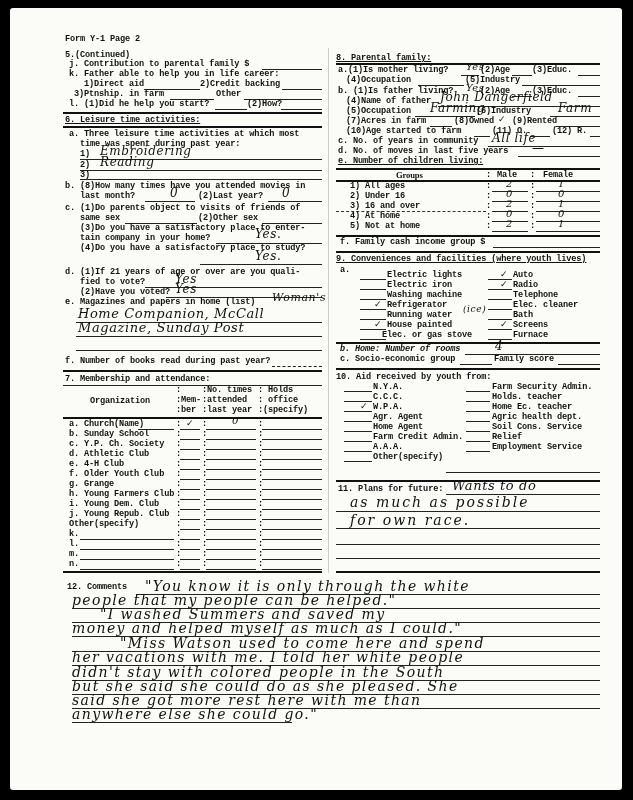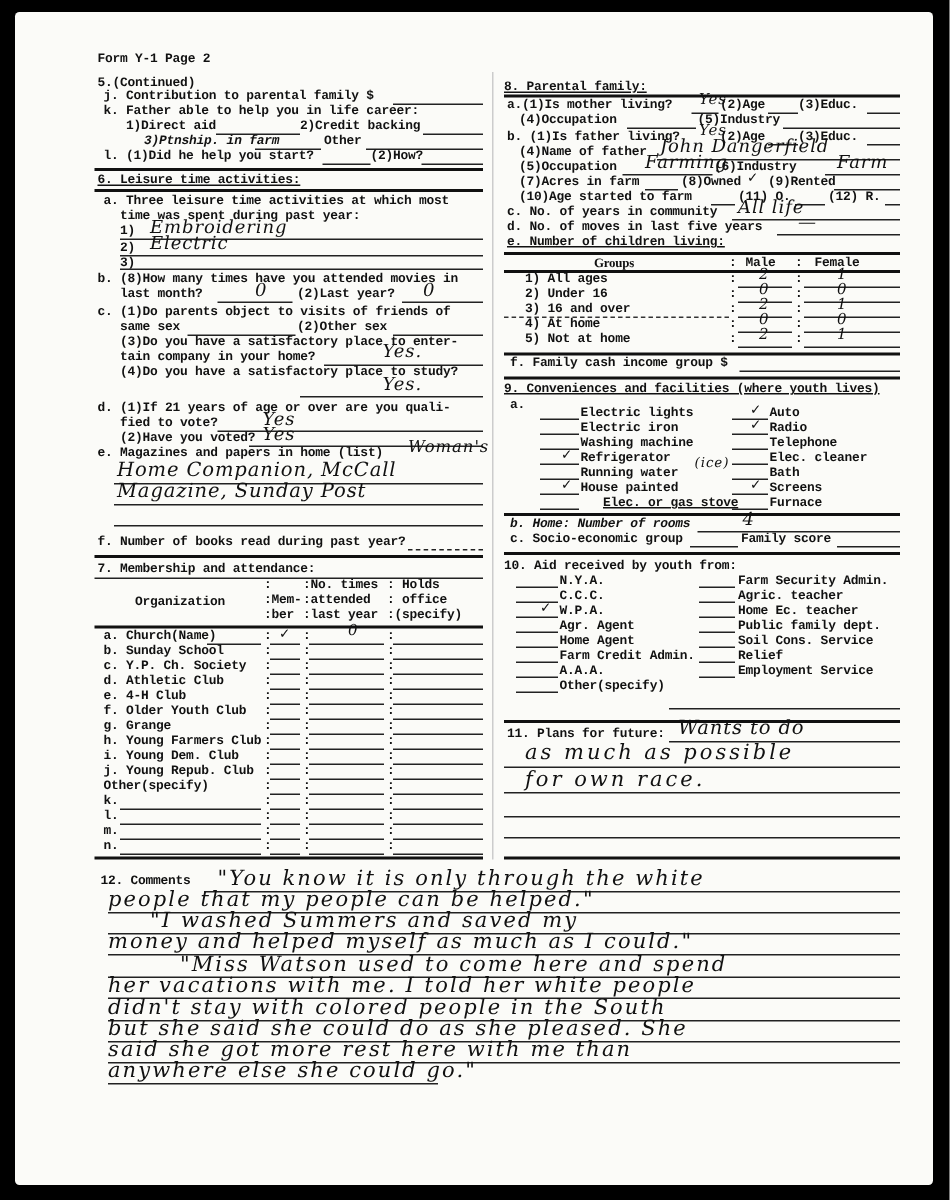--- a/index.html
+++ b/index.html
@@ -26,42 +26,42 @@
 
   <div>
     <div class="abs t" style="left:55px;top:42px;">5.(Continued)</div>
     <div class="abs t" style="left:59px;top:51px;">j. Contribution to parental family $</div>
     <div class="ln" style="left:252px;top:61px;width:60px;"></div>
     <div class="abs t" style="left:59px;top:61px;">k. Father able to help you in life career:</div>
     <div class="abs t" style="left:74px;top:71px;">1)Direct aid</div>
     <div class="ln" style="left:134px;top:81px;width:56px;"></div>
     <div class="abs t" style="left:190px;top:71px;">2)Credit backing</div>
     <div class="ln" style="left:272px;top:81px;width:40px;"></div>
-    <div class="abs t" style="left:86px;top:81px;font-style:italic;">3)Ptnship. in farm</div>
+    <div class="abs t" style="left:64px;top:81px;">3)Ptnship. in farm</div>
     <div class="ln" style="left:160px;top:91px;width:44px;"></div>
     <div class="abs t" style="left:206px;top:81px;">Other</div>
     <div class="ln" style="left:234px;top:91px;width:78px;"></div>
     <div class="abs t" style="left:59px;top:91px;">l. (1)Did he help you start?</div>
     <div class="ln" style="left:205px;top:101px;width:32px;"></div>
     <div class="abs t" style="left:237px;top:91px;">(2)How?</div>
     <div class="ln" style="left:271px;top:101px;width:41px;"></div>
     <div class="lnb" style="left:53px;top:104px;width:259px;"></div>
   </div>
 
   <div>
     <div class="abs t" style="left:55px;top:107px;text-decoration:underline;">6. Leisure time activities:</div>
     <div class="lnb" style="left:53px;top:118px;width:259px;"></div>
     <div class="abs t" style="left:59px;top:121px;text-align:right;">a. Three leisure time activities at which most</div>
     <div class="abs t" style="left:70px;top:131px;">time was spent during past year:</div>
 
     <div class="abs t" style="left:70px;top:141px;">1)</div>
     <div class="abs hw" style="left:90px;top:136px;">Embroidering</div>
     <div class="ln" style="left:70px;top:151px;width:242px;"></div>
     <div class="abs t" style="left:70px;top:152px;">2)</div>
-    <div class="abs hw" style="left:90px;top:147px;">Electric</div>
+    <div class="abs hw" style="left:90px;top:147px;">Reading</div>
     <div class="ln" style="left:70px;top:162px;width:242px;"></div>
     <div class="abs t" style="left:70px;top:162px;">3)</div>
     <div class="ln" style="left:70px;top:171px;width:242px;"></div>
 
     <div class="abs t" style="left:55px;top:173px;">b. (8)How many times have you attended movies in</div>
     <div class="abs t" style="left:70px;top:183px;">last month?</div>
     <div class="abs hw" style="left:160px;top:178px;">0</div>
     <div class="ln" style="left:135px;top:193px;width:50px;"></div>
     <div class="abs t" style="left:188px;top:183px;">(2)Last year?</div>
     <div class="abs hw" style="left:272px;top:178px;">0</div>
@@ -390,21 +390,21 @@
         <div class="abs chk" style="left: 364px; top: 291px;">✓</div>
         <div class="abs t" style="left: 377px; top: 292px;">Refrigerator</div>
         <div class="ln" style="left: 350px; top: 311px; width: 26px;"></div>
         <div class="abs chk" style="left: 364px; top: 301px;"></div>
         <div class="abs t" style="left: 377px; top: 302px;">Running water</div>
         <div class="ln" style="left: 350px; top: 321px; width: 26px;"></div>
         <div class="abs chk" style="left: 364px; top: 311px;">✓</div>
         <div class="abs t" style="left: 377px; top: 312px;">House painted</div>
         <div class="ln" style="left: 350px; top: 331px; width: 26px;"></div>
         <div class="abs chk" style="left: 364px; top: 321px;"></div>
-        <div class="abs t" style="left: 392px; top: 322px; text-decoration: underline;">Elec. or gas stove</div>
+        <div class="abs t" style="left: 372px; top: 322px;">Elec. or gas stove</div>
       </div>
     <div id="conv-right">
         <div class="ln" style="left: 478px; top: 271px; width: 24px;"></div>
         <div class="abs chk" style="left: 490px; top: 261px;">✓</div>
         <div class="abs t" style="left: 503px; top: 262px;">Auto</div>
         <div class="ln" style="left: 478px; top: 281px; width: 24px;"></div>
         <div class="abs chk" style="left: 490px; top: 271px;">✓</div>
         <div class="abs t" style="left: 503px; top: 272px;">Radio</div>
         <div class="ln" style="left: 478px; top: 291px; width: 24px;"></div>
         <div class="abs chk" style="left: 490px; top: 281px;"></div>
@@ -461,27 +461,27 @@
         <div class="ln" style="left: 334px; top: 453px; width: 28px;"></div>
         <div class="abs chk" style="left: 350px; top: 443px;"></div>
         <div class="abs t" style="left: 363px; top: 444px;">Other(specify)</div>
       </div>
     <div id="aid-right">
         <div class="ln" style="left: 456px; top: 383px; width: 24px;"></div>
         <div class="abs chk" style="left: 468px; top: 373px;"></div>
         <div class="abs t" style="left: 482px; top: 374px;">Farm Security Admin.</div>
         <div class="ln" style="left: 456px; top: 393px; width: 24px;"></div>
         <div class="abs chk" style="left: 468px; top: 383px;"></div>
-        <div class="abs t" style="left: 482px; top: 384px;">Agric. teacher</div>
+        <div class="abs t" style="left: 482px; top: 384px;">Holds. teacher</div>
         <div class="ln" style="left: 456px; top: 403px; width: 24px;"></div>
         <div class="abs chk" style="left: 468px; top: 393px;"></div>
         <div class="abs t" style="left: 482px; top: 394px;">Home Ec. teacher</div>
         <div class="ln" style="left: 456px; top: 413px; width: 24px;"></div>
         <div class="abs chk" style="left: 468px; top: 403px;"></div>
-        <div class="abs t" style="left: 482px; top: 404px;">Public family dept.</div>
+        <div class="abs t" style="left: 482px; top: 404px;">Agric health dept.</div>
         <div class="ln" style="left: 456px; top: 423px; width: 24px;"></div>
         <div class="abs chk" style="left: 468px; top: 413px;"></div>
         <div class="abs t" style="left: 482px; top: 414px;">Soil Cons. Service</div>
         <div class="ln" style="left: 456px; top: 433px; width: 24px;"></div>
         <div class="abs chk" style="left: 468px; top: 423px;"></div>
         <div class="abs t" style="left: 482px; top: 424px;">Relief</div>
         <div class="ln" style="left: 456px; top: 443px; width: 24px;"></div>
         <div class="abs chk" style="left: 468px; top: 433px;"></div>
         <div class="abs t" style="left: 482px; top: 434px;">Employment Service</div>
       </div>

